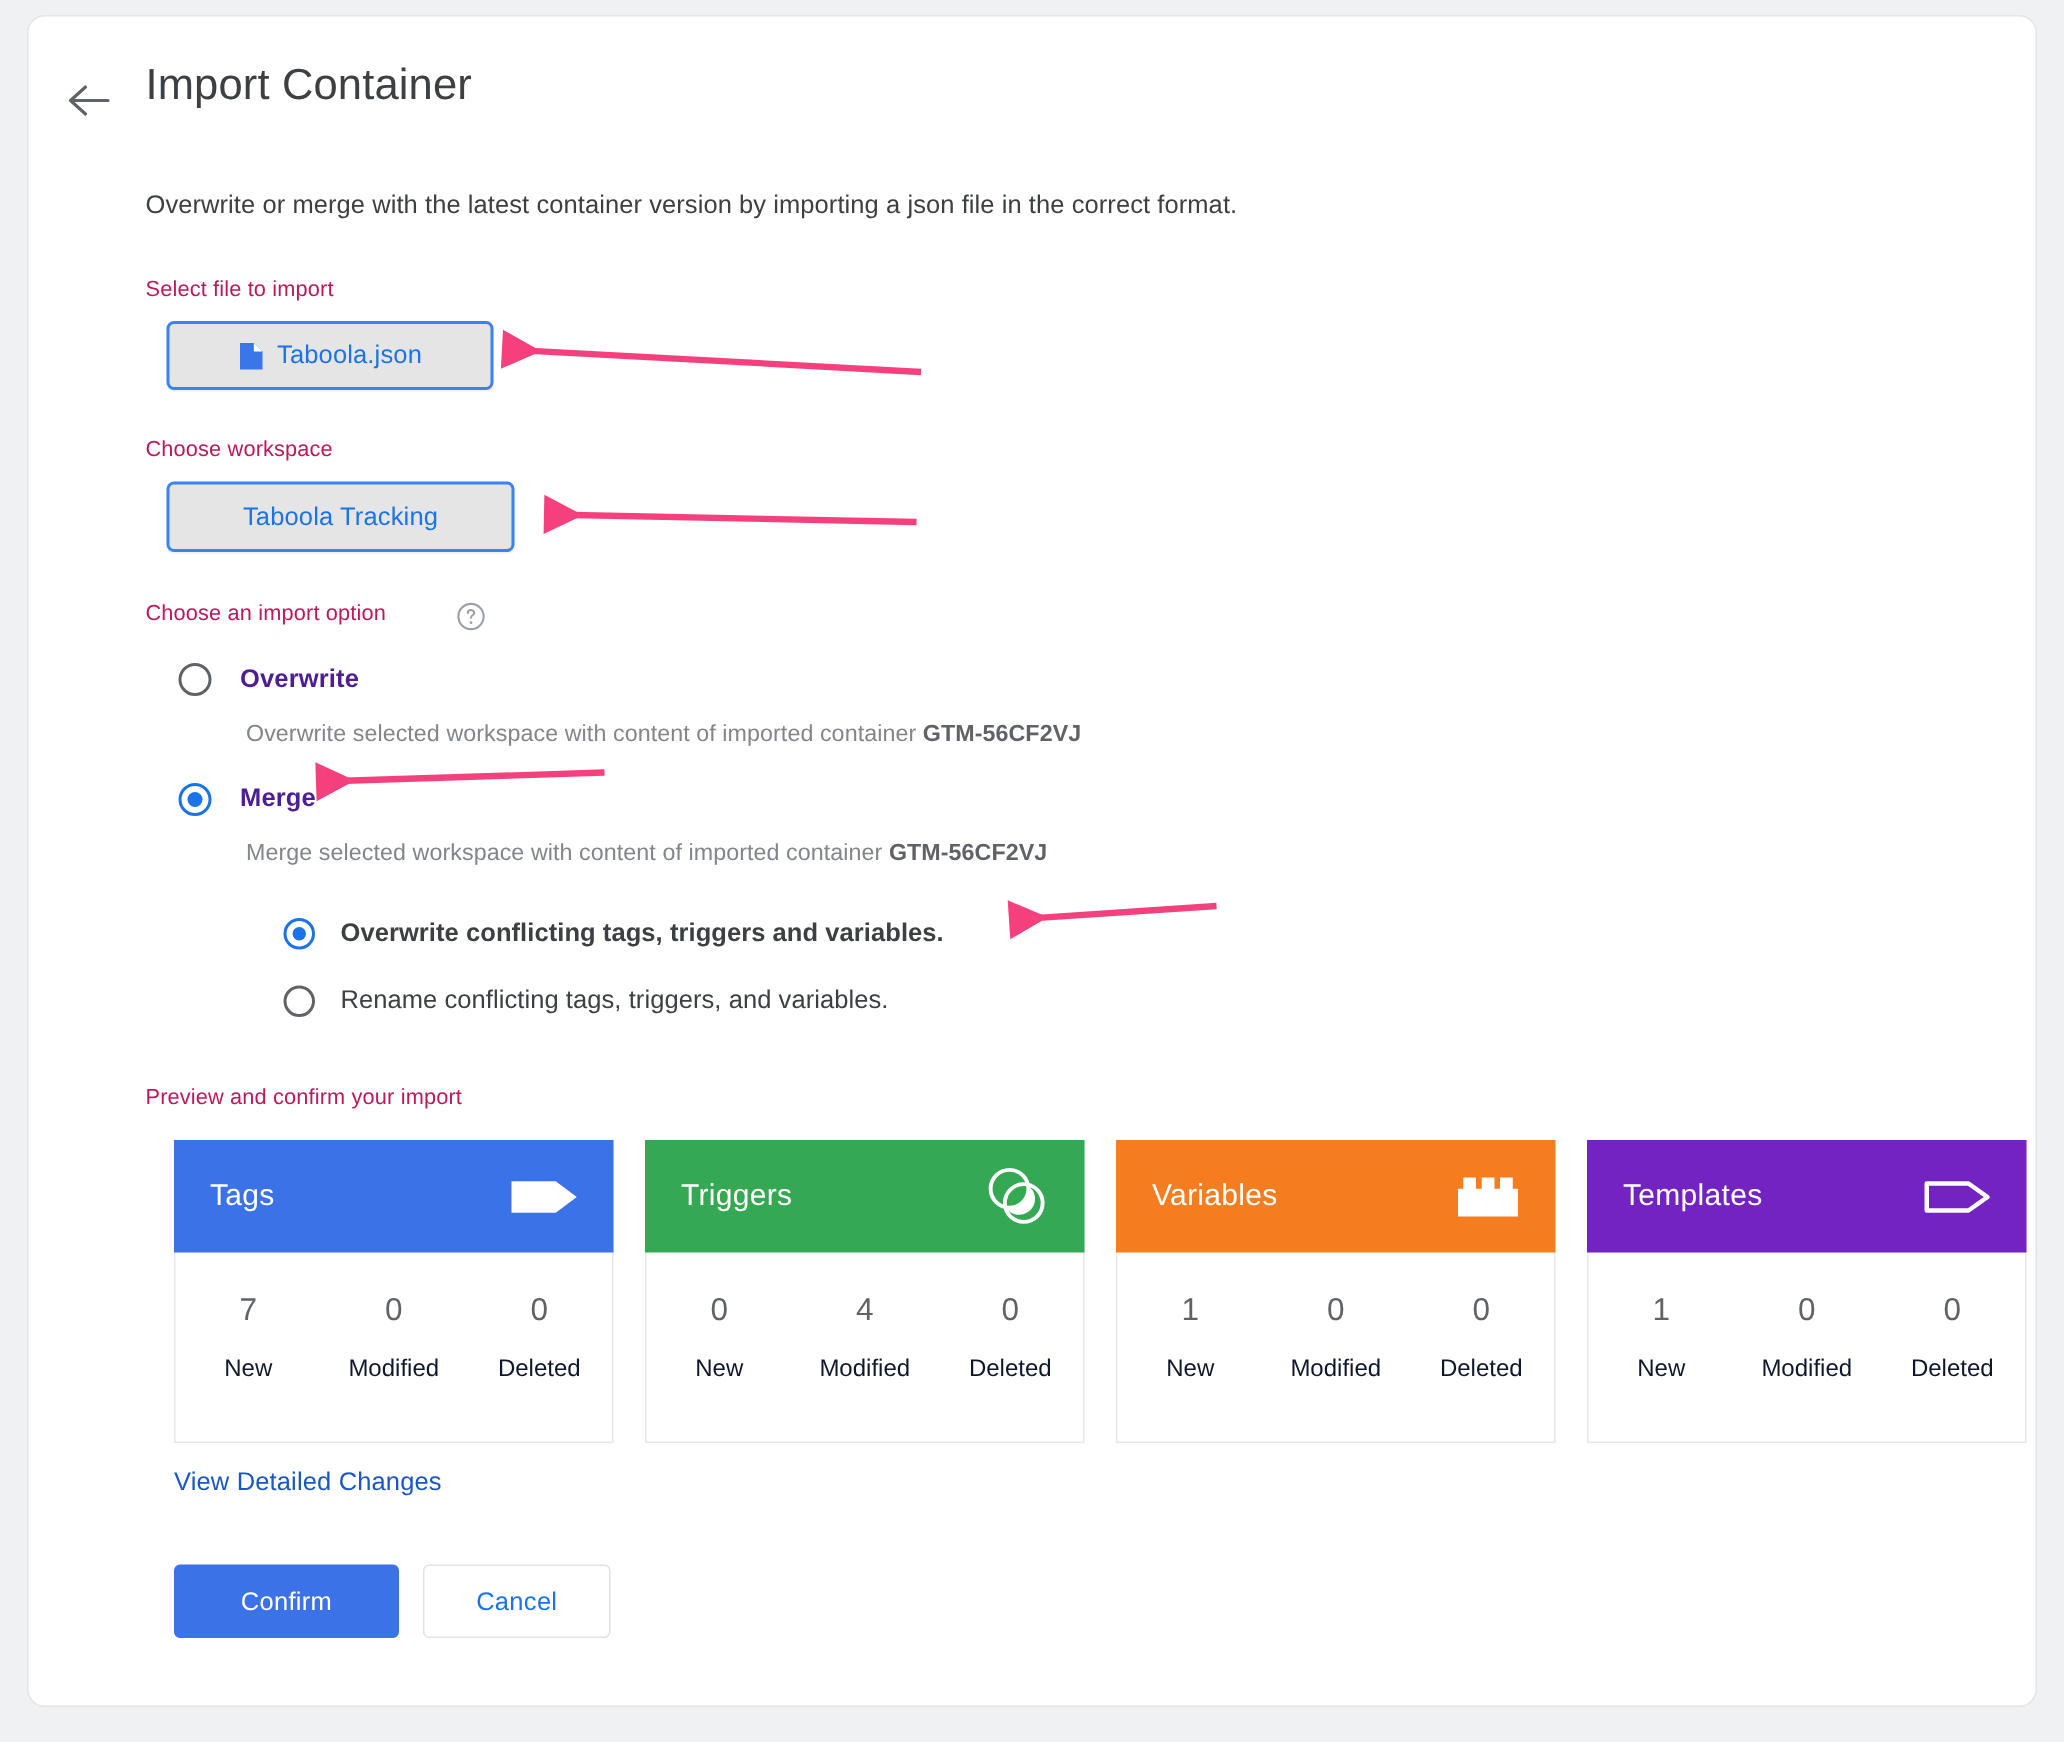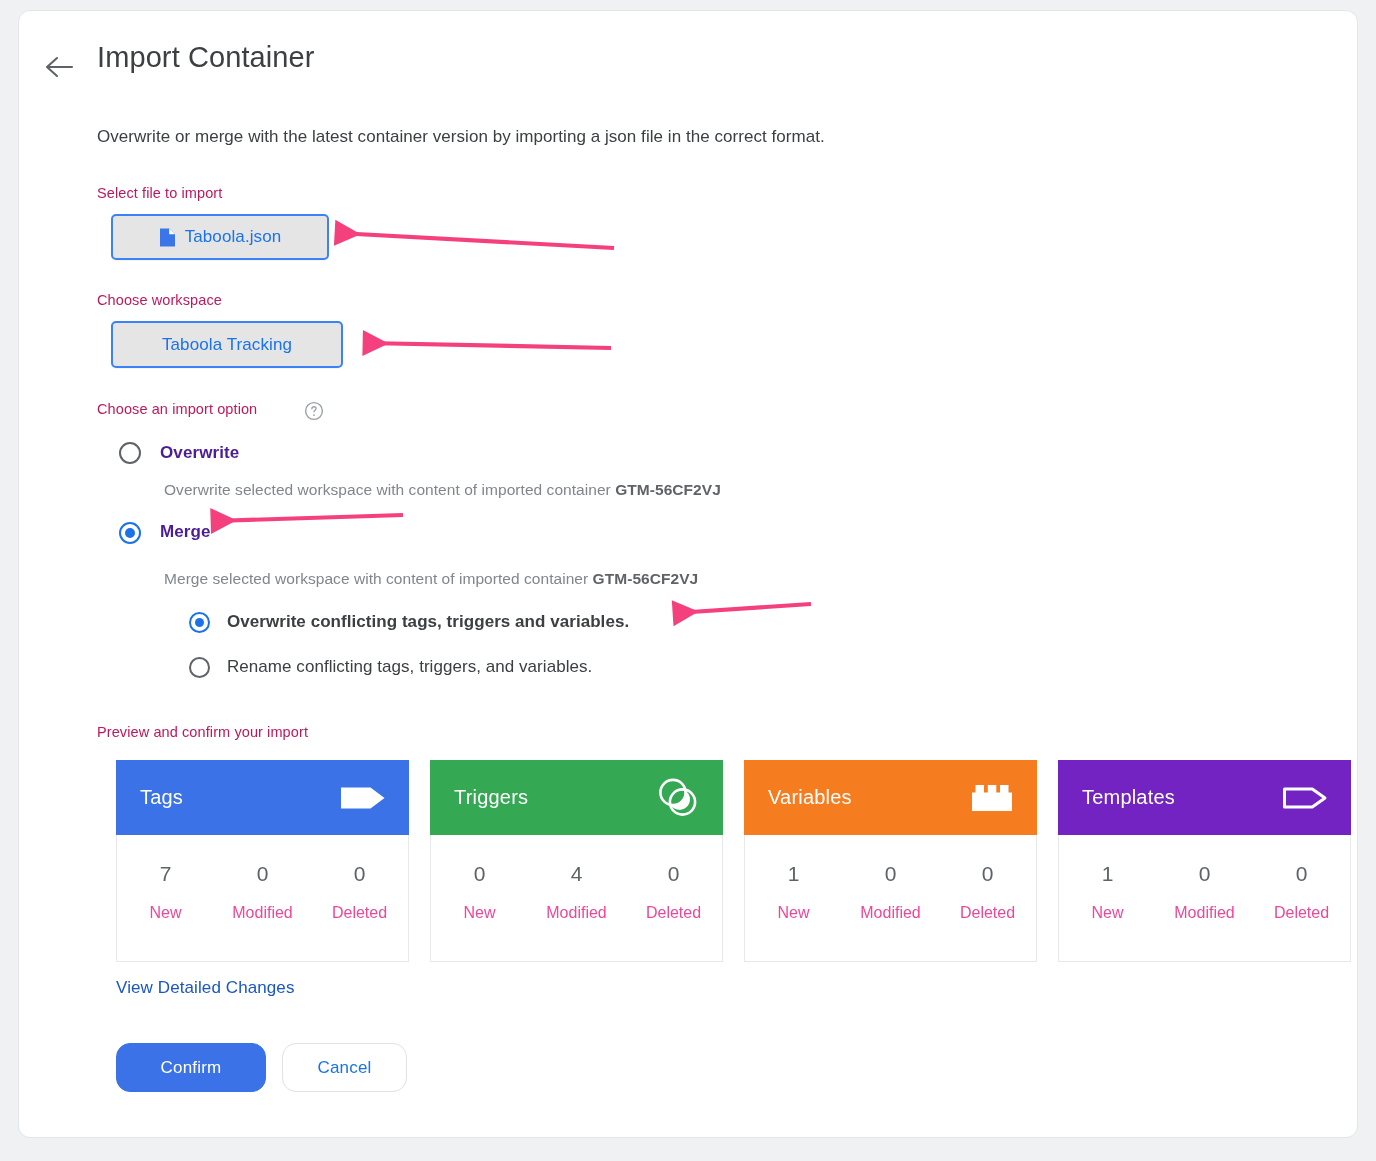--- a/index.html
+++ b/index.html
@@ -230,42 +230,42 @@
   }
   .prev-stat .num {
     font-size: 21px;
     color: #5f6368;
     font-weight: 400;
     line-height: 1;
   }
   .prev-stat .cap {
     margin-top: 20px;
     font-size: 16px;
-    color: #ec4899;
+    color: #0f172a;
     font-weight: 400;
   }
 
   
   .link-detailed {
     position: absolute;
     left: 97px;
     top: 967px;
     font-size: 17px;
     color: #1a57c4;
     font-weight: 400;
     letter-spacing: 0.1px;
     cursor: pointer;
     white-space: nowrap;
   }
 
   .btn {
     position: absolute;
     top: 1032px;
     height: 49px;
-    border-radius: 14px;
+    border-radius: 4px;
     box-sizing: border-box;
     display: flex;
     align-items: center;
     justify-content: center;
     font-size: 17px;
     font-weight: 500;
     letter-spacing: 0.2px;
     cursor: pointer;
   }
   .btn-confirm {
@@ -334,21 +334,21 @@
         <circle cx="10" cy="14.1" r="0.95" fill="#9aa0a6"></circle>
       </svg>
     </div>
 
     <div class="radio-outer radio-lg" style="left:100px; top:431px;"></div>
     <div class="opt-title" style="left:141px; top:432px;">Overwrite</div>
     <div class="opt-desc" style="left:145px; top:470px;"><span>Overwrite selected workspace with content of imported container </span><b>GTM-56CF2VJ</b></div>
 
     <div class="radio-outer radio-lg checked" style="left:100px; top:511px;"></div>
     <div class="opt-title" style="left:141px; top:511px;">Merge</div>
-    <div class="opt-desc" style="left:145px; top:549px;margin-top:10px;"><span>Merge selected workspace with content of imported container </span><b>GTM-56CF2VJ</b></div>
+    <div class="opt-desc" style="left:145px; top:549px;"><span>Merge selected workspace with content of imported container </span><b>GTM-56CF2VJ</b></div>
 
     <div class="radio-outer radio-sm checked" style="left:170px; top:601px;"></div>
     <div class="sub-opt-label" style="left:208px; top:601px;font-weight:bold;">Overwrite conflicting tags, triggers and variables.</div>
 
     <div class="radio-outer radio-sm" style="left:170px; top:646px;"></div>
     <div class="sub-opt-label" style="left:208px; top:646px;">Rename conflicting tags, triggers, and variables.</div>
 
     <div class="field-label lbl-prev">Preview and confirm your import</div>
 
     <div class="prev-card c0">

